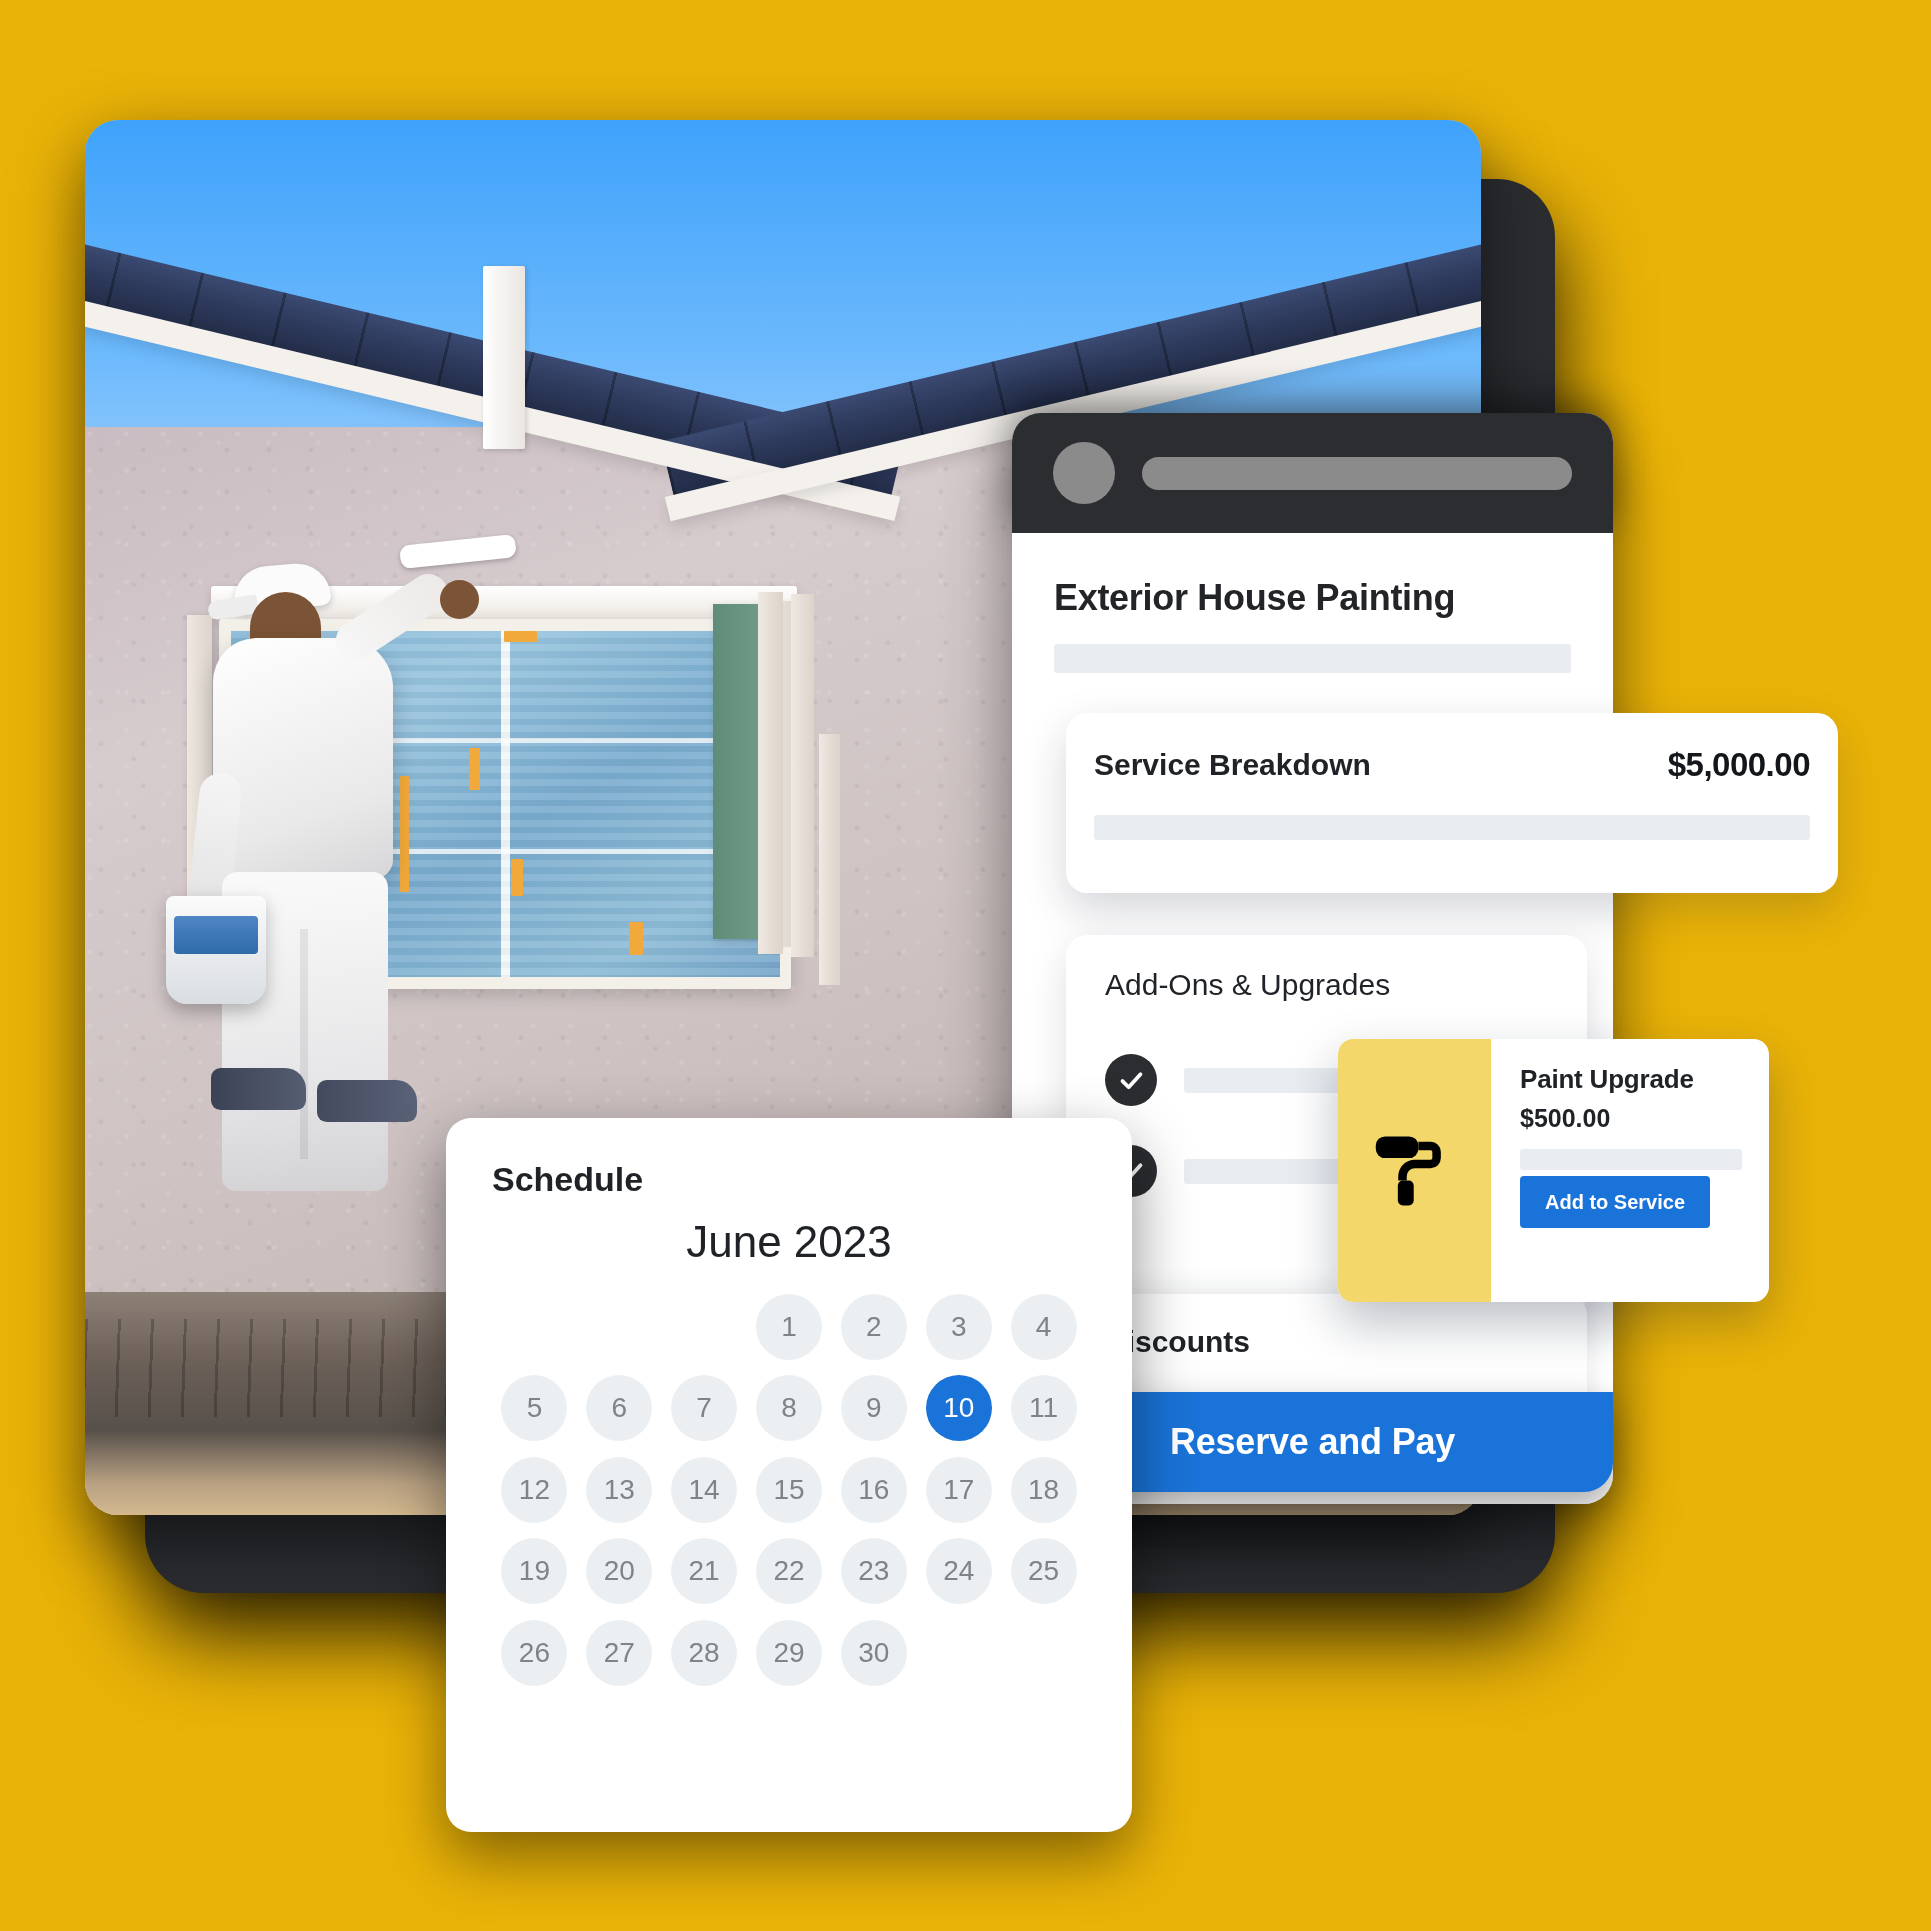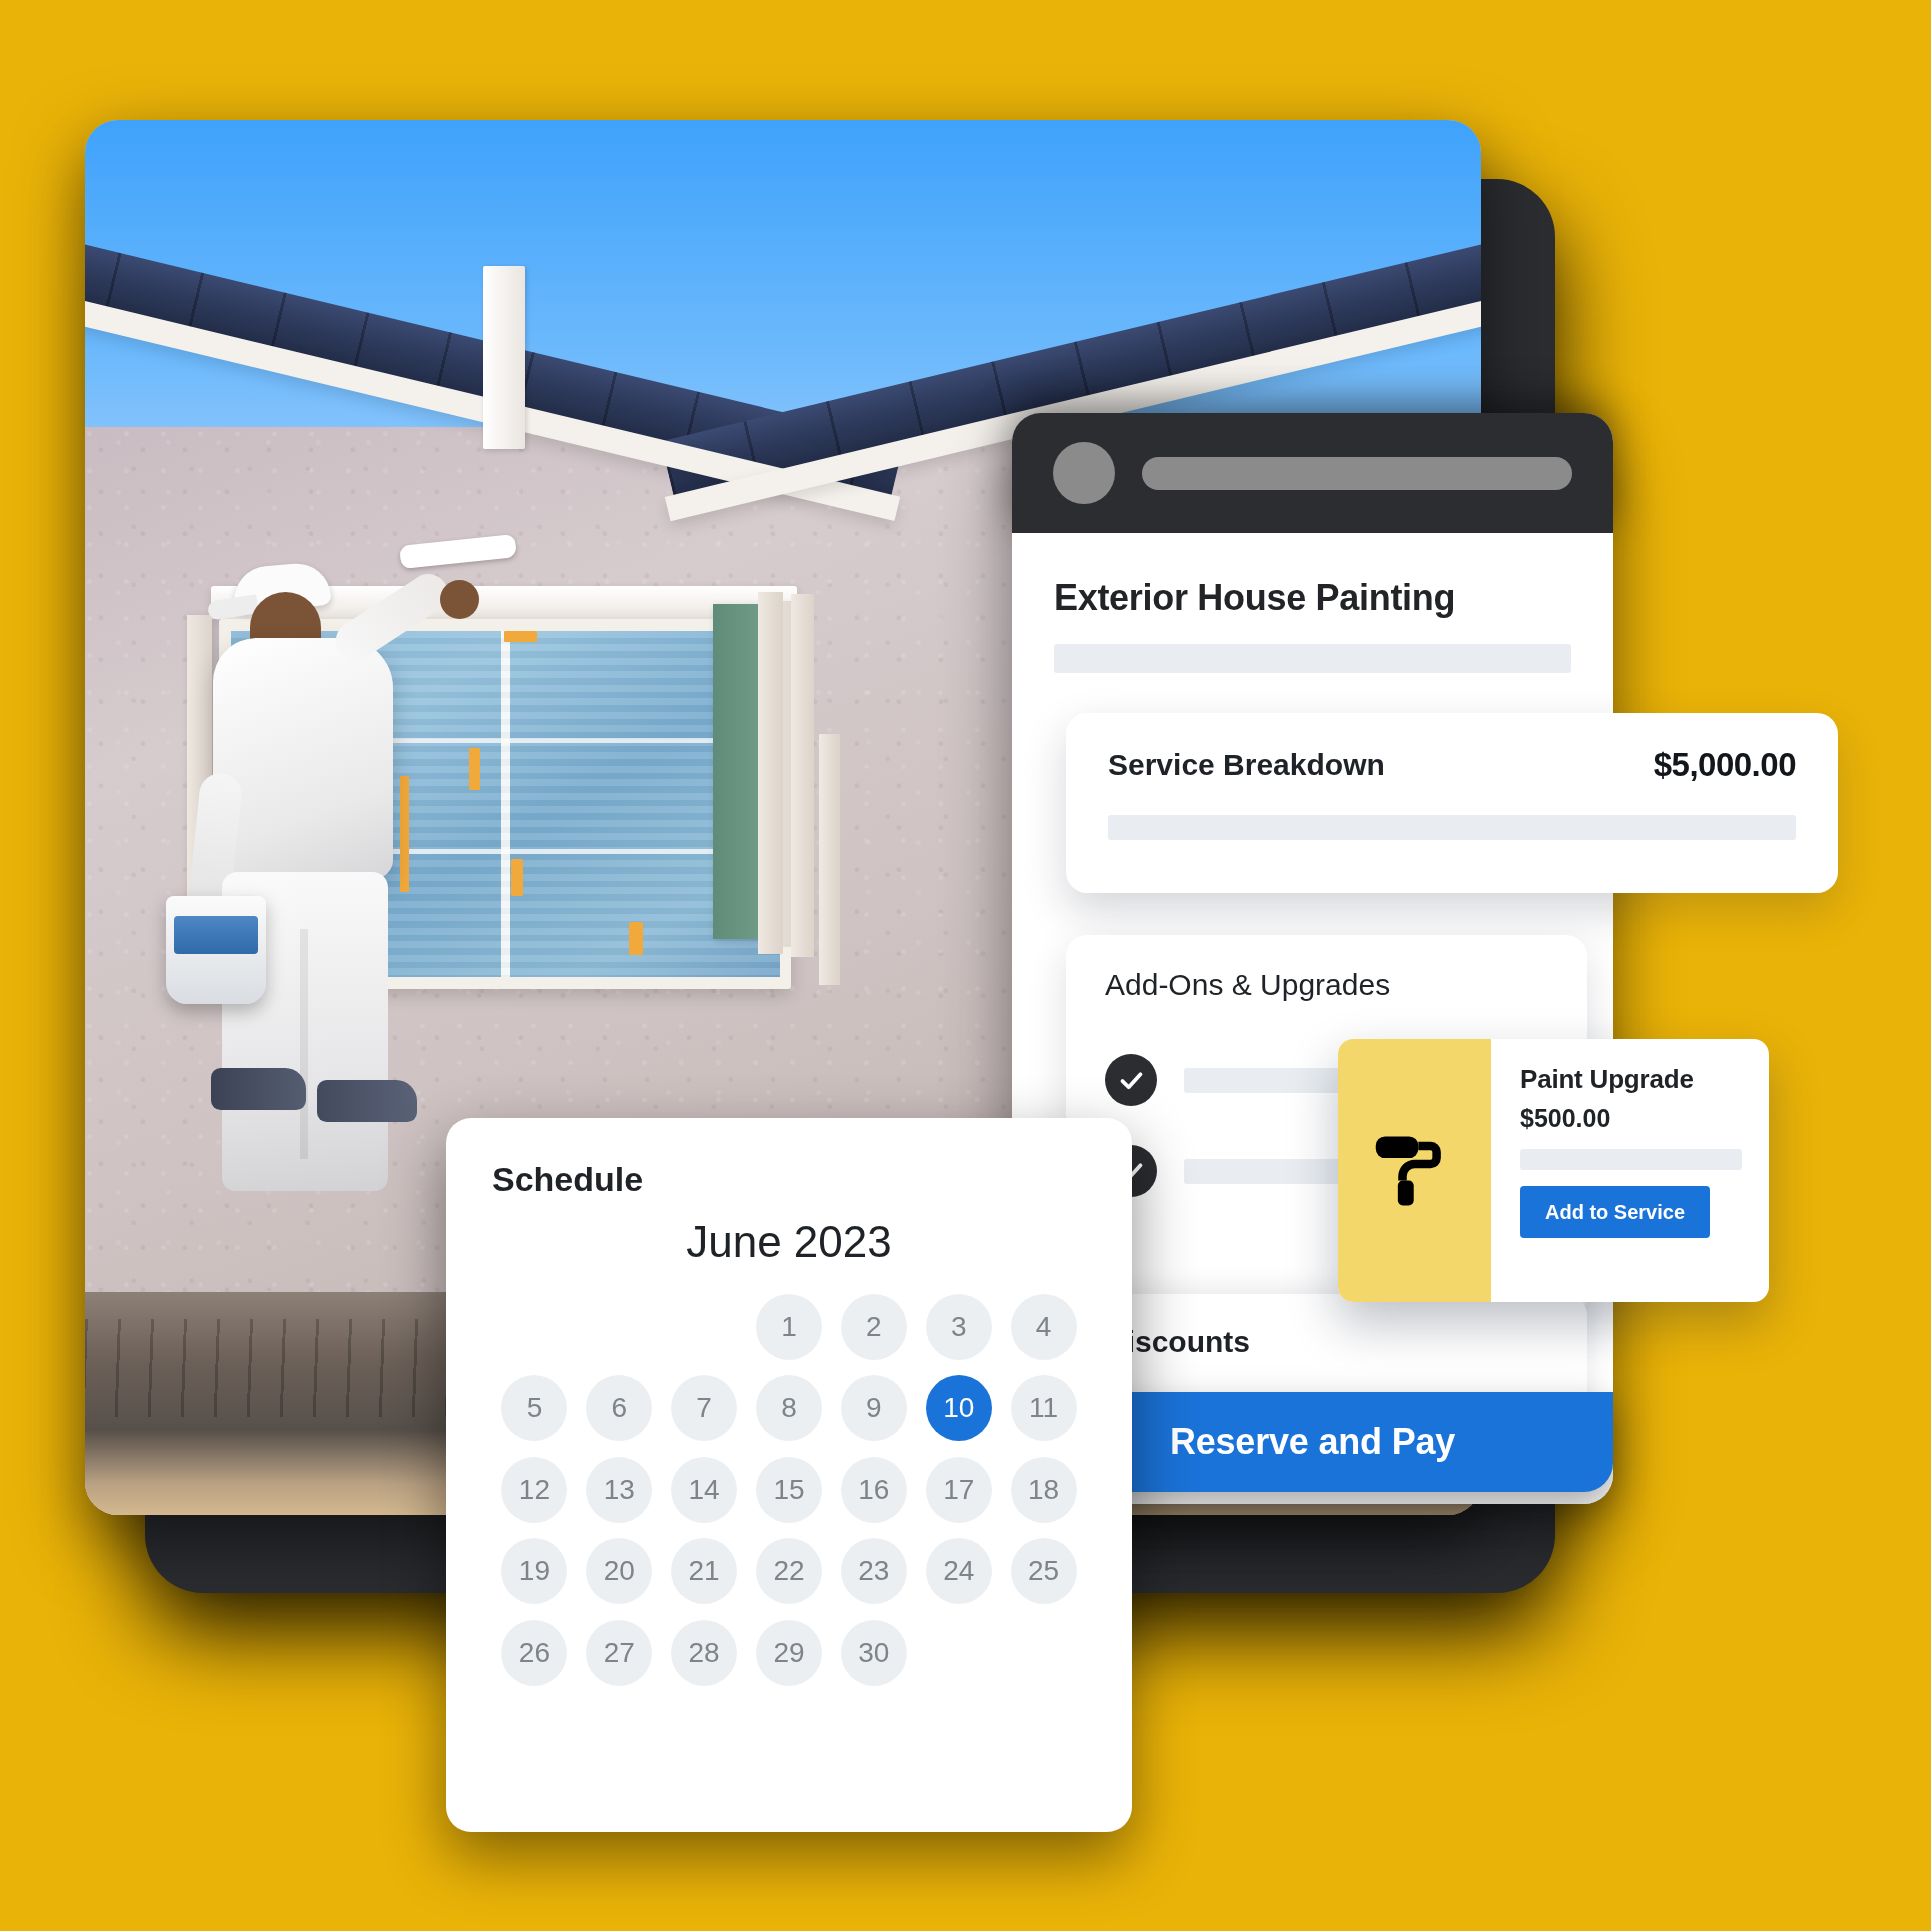--- a/index.html
+++ b/index.html
@@ -244,21 +244,21 @@
   
   .card-breakdown {
     position: absolute;
     left: 1066px;
     top: 713px;
     width: 772px;
     height: 180px;
     background: #ffffff;
     border-radius: 21px;
     box-shadow: 0 17.4px 44px rgba(20,30,50,0.18);
-    padding: 33px 42px;
+    padding: 33px 28px;
   }
   .bd-row { display: flex; align-items: center; justify-content: space-between; }
   .bd-label { font-size: 30px; font-weight: bold; color: #1f2226; }
   .bd-price { font-size: 33px; font-weight: bold; color: #13161a; letter-spacing: -0.5px; }
   .bd-skel { margin-top: 31px; height: 25px; width: 100%; }
 
   
   .card-addons {
     position: absolute;
     left: 1066px;
@@ -329,21 +329,21 @@
   .paint-thumb {
     width: 153px; flex: 0 0 auto; background: #f3d76a;
     display: flex; align-items: center; justify-content: center;
   }
   .paint-thumb svg { width: 93px; height: 93px; }
   .paint-info { flex: 1; padding: 25px 27px 0 29px; }
   .pi-title { font-size: 26px; font-weight: bold; color: #1f2226; letter-spacing: -0.2px; }
   .pi-price { font-size: 25px; font-weight: bold; color: #1f2226; margin-top: 8.7px; }
   .pi-skel { margin-top: 16.4px; height: 21px; width: 100%; }
   .pi-btn {
-    margin-top: 16px;
+    margin-top: 6px;
     display: inline-block;
     background: #1a73d8;
     color: #ffffff;
     border: none;
     border-radius: 3.9px;
     font-family: "Liberation Sans", sans-serif;
     font-size: 20px;
     font-weight: bold;
     padding: 14.5px 25px;
     cursor: pointer;

